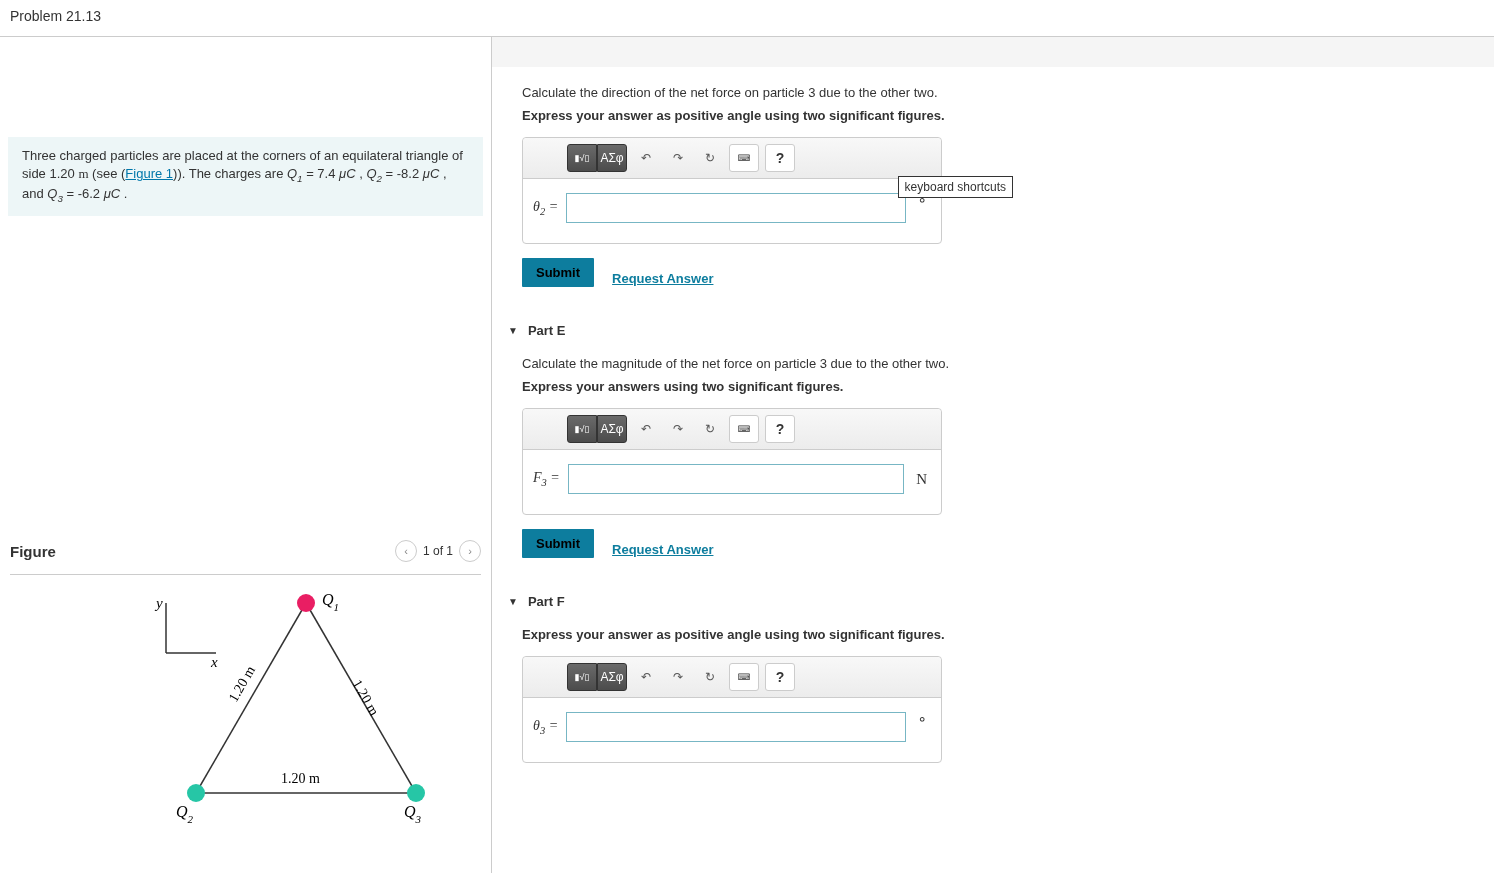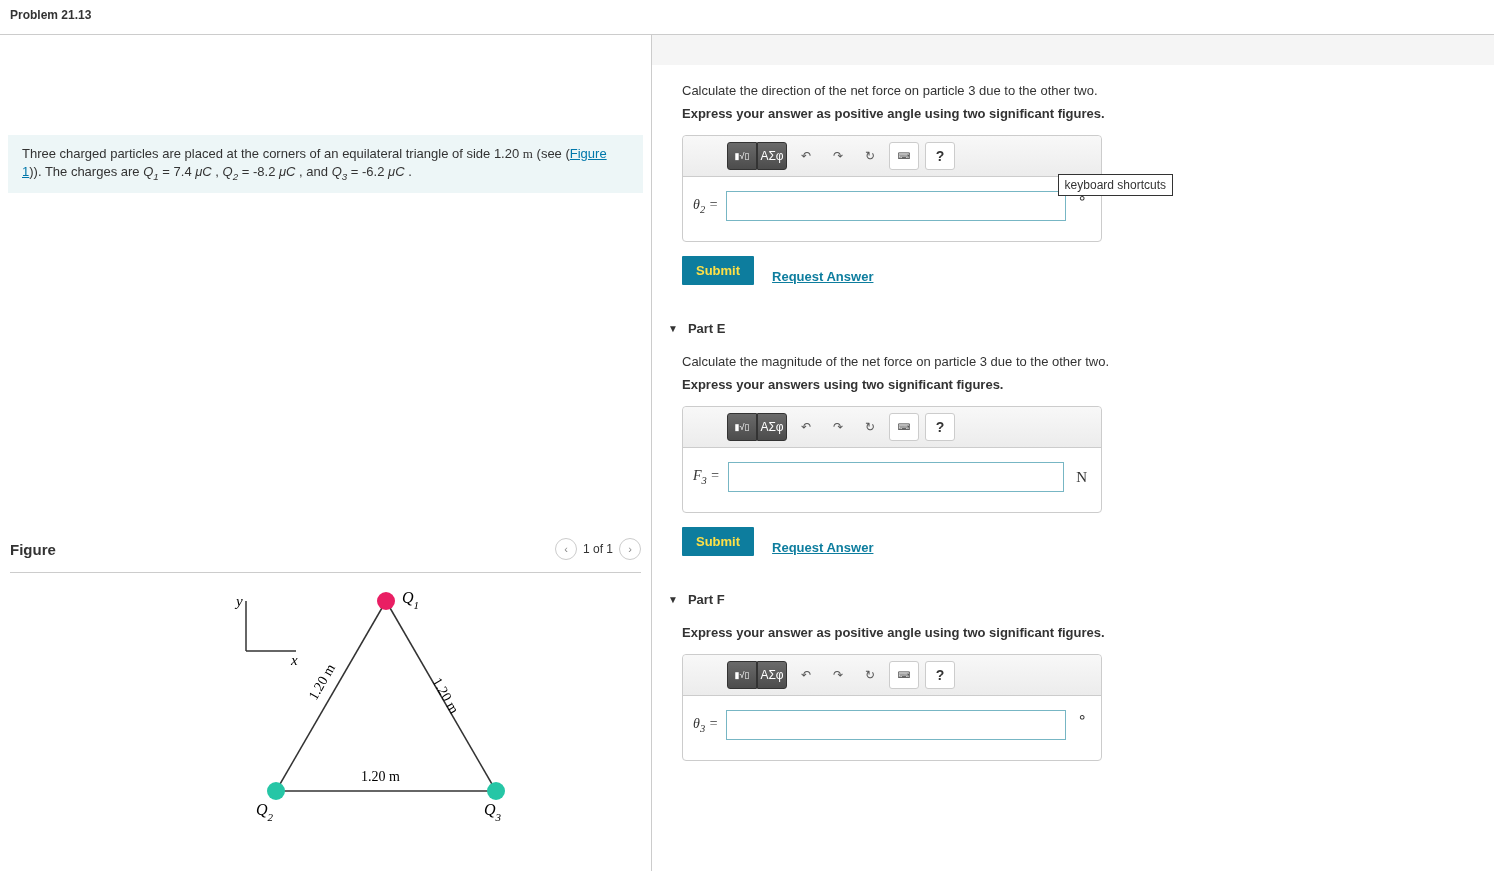--- a/index.html
+++ b/index.html
@@ -1,19 +1,19 @@
 <!DOCTYPE html>
 <html><head>
 <meta charset="utf-8">
 <style>
 * { box-sizing: border-box; margin: 0; padding: 0; }
 body { font-family: Arial, Helvetica, sans-serif; font-size: 13px; color: #333; background: #fff; }
-.header { padding: 8px 10px 12px; font-weight: bold; font-size: 12px; border-bottom: 1px solid #ccc; }
+.header { padding: 8px 10px 12px; font-weight: normal; font-size: 14px; border-bottom: 1px solid #ccc; }
 .container { display: flex; height: calc(876px - 40px); }
-.left-pane { width: 652px; border-right: 1px solid #ccc; position: relative; }
+.left-pane { width: 492px; border-right: 1px solid #ccc; position: relative; }
 .right-pane { flex: 1; overflow-y: auto; padding: 0; }
 .problem-box { background: #edf6f7; padding: 10px 14px; margin: 100px 8px 0 8px; font-size: 13px; line-height: 1.4; }
 .problem-box .link { color: #0077aa; text-decoration: underline; cursor: pointer; }
 .figure-section { position: absolute; bottom: 0; left: 0; right: 0; padding: 0 10px 10px; }
 .figure-header { display: flex; justify-content: space-between; align-items: center; border-bottom: 1px solid #ccc; padding-bottom: 12px; margin-bottom: 8px; }
 .figure-title { font-weight: bold; font-size: 15px; }
 .figure-nav { display: flex; align-items: center; gap: 6px; font-size: 12px; }
 .nav-btn { width: 22px; height: 22px; border: 1px solid #ccc; border-radius: 50%; background: #fff; display: flex; align-items: center; justify-content: center; cursor: pointer; color: #888; font-size: 11px; }
 .figure-body { position: relative; height: 280px; overflow-y: scroll; }
 .figure-svg { display: block; margin: 0 auto; }
@@ -32,21 +32,21 @@
 .tool-btn:first-child { border-radius: 3px 0 0 3px; }
 .tool-btn:last-child { border-radius: 0 3px 3px 0; }
 .tool-btn.light { background: transparent; color: #555; border: none; width: 26px; }
 .tool-btn.help { background: #fff; border: 1px solid #ccc; border-radius: 3px; color: #333; font-weight: bold; font-size: 14px; }
 .tool-btn.kbd { background: #fff; border: 1px solid #ccc; border-radius: 3px; color: #333; font-size: 9px; }
 .answer-row { display: flex; align-items: center; padding: 14px 10px 20px; gap: 8px; }
 .var-label { font-style: italic; font-family: 'Times New Roman', serif; font-size: 14px; white-space: nowrap; }
 .answer-input { flex: 1; border: 1px solid #77b6c4; height: 30px; padding: 4px 6px; font-size: 13px; outline: none; }
 .unit-label { font-family: 'Times New Roman', serif; font-size: 15px; padding: 0 4px; }
 .button-row { display: flex; align-items: center; gap: 18px; margin-top: 14px; }
-.submit-btn { background: #0d7d9e; color: #fde047; border: none; padding: 7px 14px; font-size: 13px; font-weight: bold; cursor: pointer; border-radius: 1px; }
+.submit-btn { background: #0d7d9e; color: #000000; border: none; padding: 7px 14px; font-size: 13px; font-weight: bold; cursor: pointer; border-radius: 1px; }
 .request-link { color: #0d7d9e; text-decoration: underline; font-weight: bold; cursor: pointer; font-size: 13px; margin-top: 12px; }
 .tooltip { position: absolute; top: 38px; right: -72px; background: #fff; border: 1px solid #333; padding: 3px 6px; font-size: 12px; z-index: 10; }
 sub { font-size: 0.75em; }
 </style>
 </head>
 <body>
 
 <div class="header">Problem 21.13</div>
 
 <div class="container">

